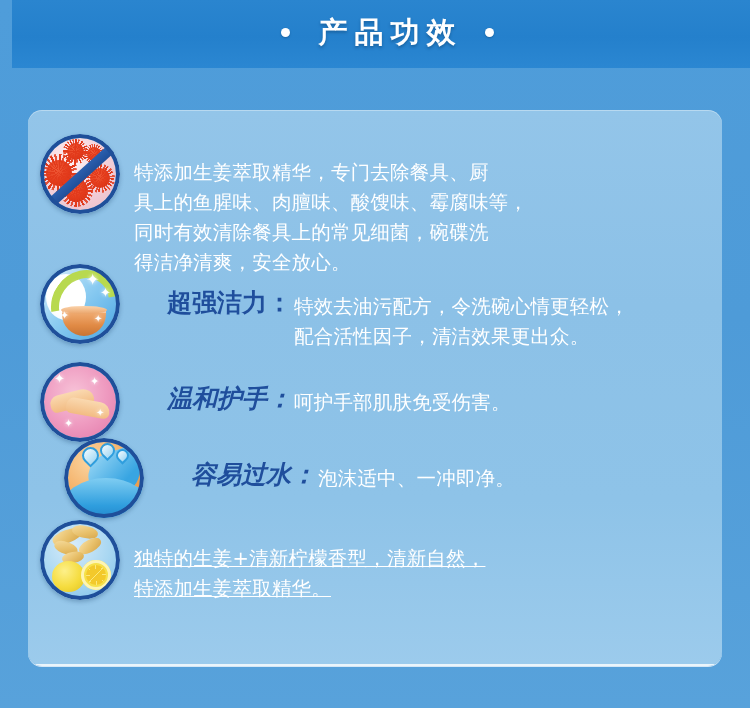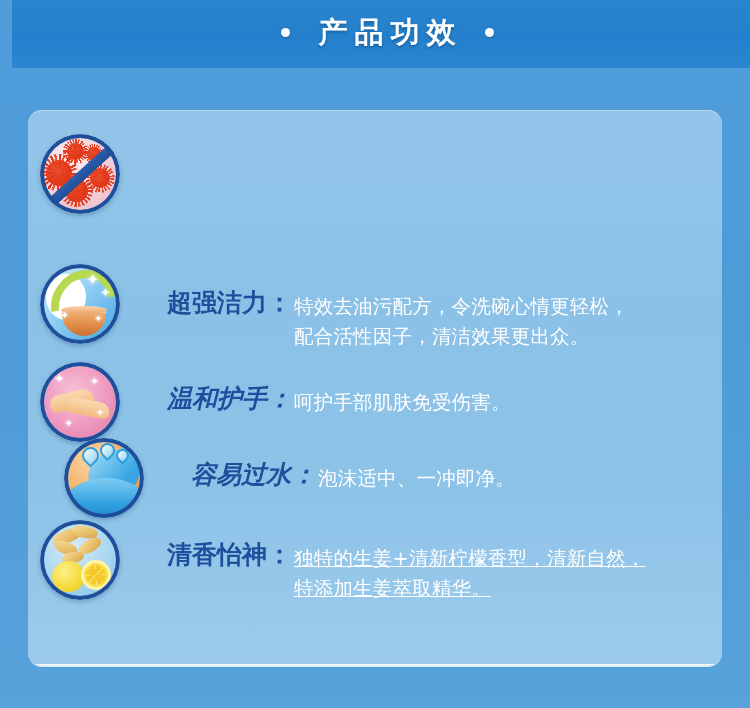--- a/index.html
+++ b/index.html
@@ -368,20 +368,26 @@
             <div class="ic1-bg"></div>
             <div class="germ g-a"></div>
             <div class="germ g-b"></div>
             <div class="germ g-c"></div>
             <div class="germ g-d"></div>
             <div class="germ g-e"></div>
             <div class="slash"></div>
             <div class="icon-ring"></div>
           </div>
         </div>
+        <div class="body-cell">
+          <span class="body-line">特添加生姜萃取精华，专门去除餐具、厨</span>
+          <span class="body-line">具上的鱼腥味、肉膻味、酸馊味、霉腐味等，</span>
+          <span class="body-line">同时有效清除餐具上的常见细菌，碗碟洗</span>
+          <span class="body-line">得洁净清爽，安全放心。</span>
+        </div>
       </div>
 
       <div class="feature-row row-2">
         <div class="icon-cell">
           <div class="icon-circle">
             <div class="ic2-bg"></div>
             <div class="ic2-plate"></div>
             <div class="ic2-arc"></div>
             <div class="ic2-bowl"></div>
             <span class="spark" style="left:46px; top:8px; font-size:16px;">✦</span>
@@ -443,21 +449,20 @@
             <div class="ginger gi-1"></div>
             <div class="ginger gi-2"></div>
             <div class="ginger gi-3"></div>
             <div class="ginger gi-4"></div>
             <div class="ginger gi-5"></div>
             <div class="lemon"></div>
             <div class="lemon-half"></div>
             <div class="icon-ring"></div>
           </div>
         </div>
-        <div class="title-cell">清香怡神：</div>
         <div class="body-cell">
           <span class="body-line">独特的生姜+清新柠檬香型，清新自然，</span>
           <span class="body-line">特添加生姜萃取精华。</span>
         </div>
       </div>
 
     </div>
   </div>
 </div>
 

